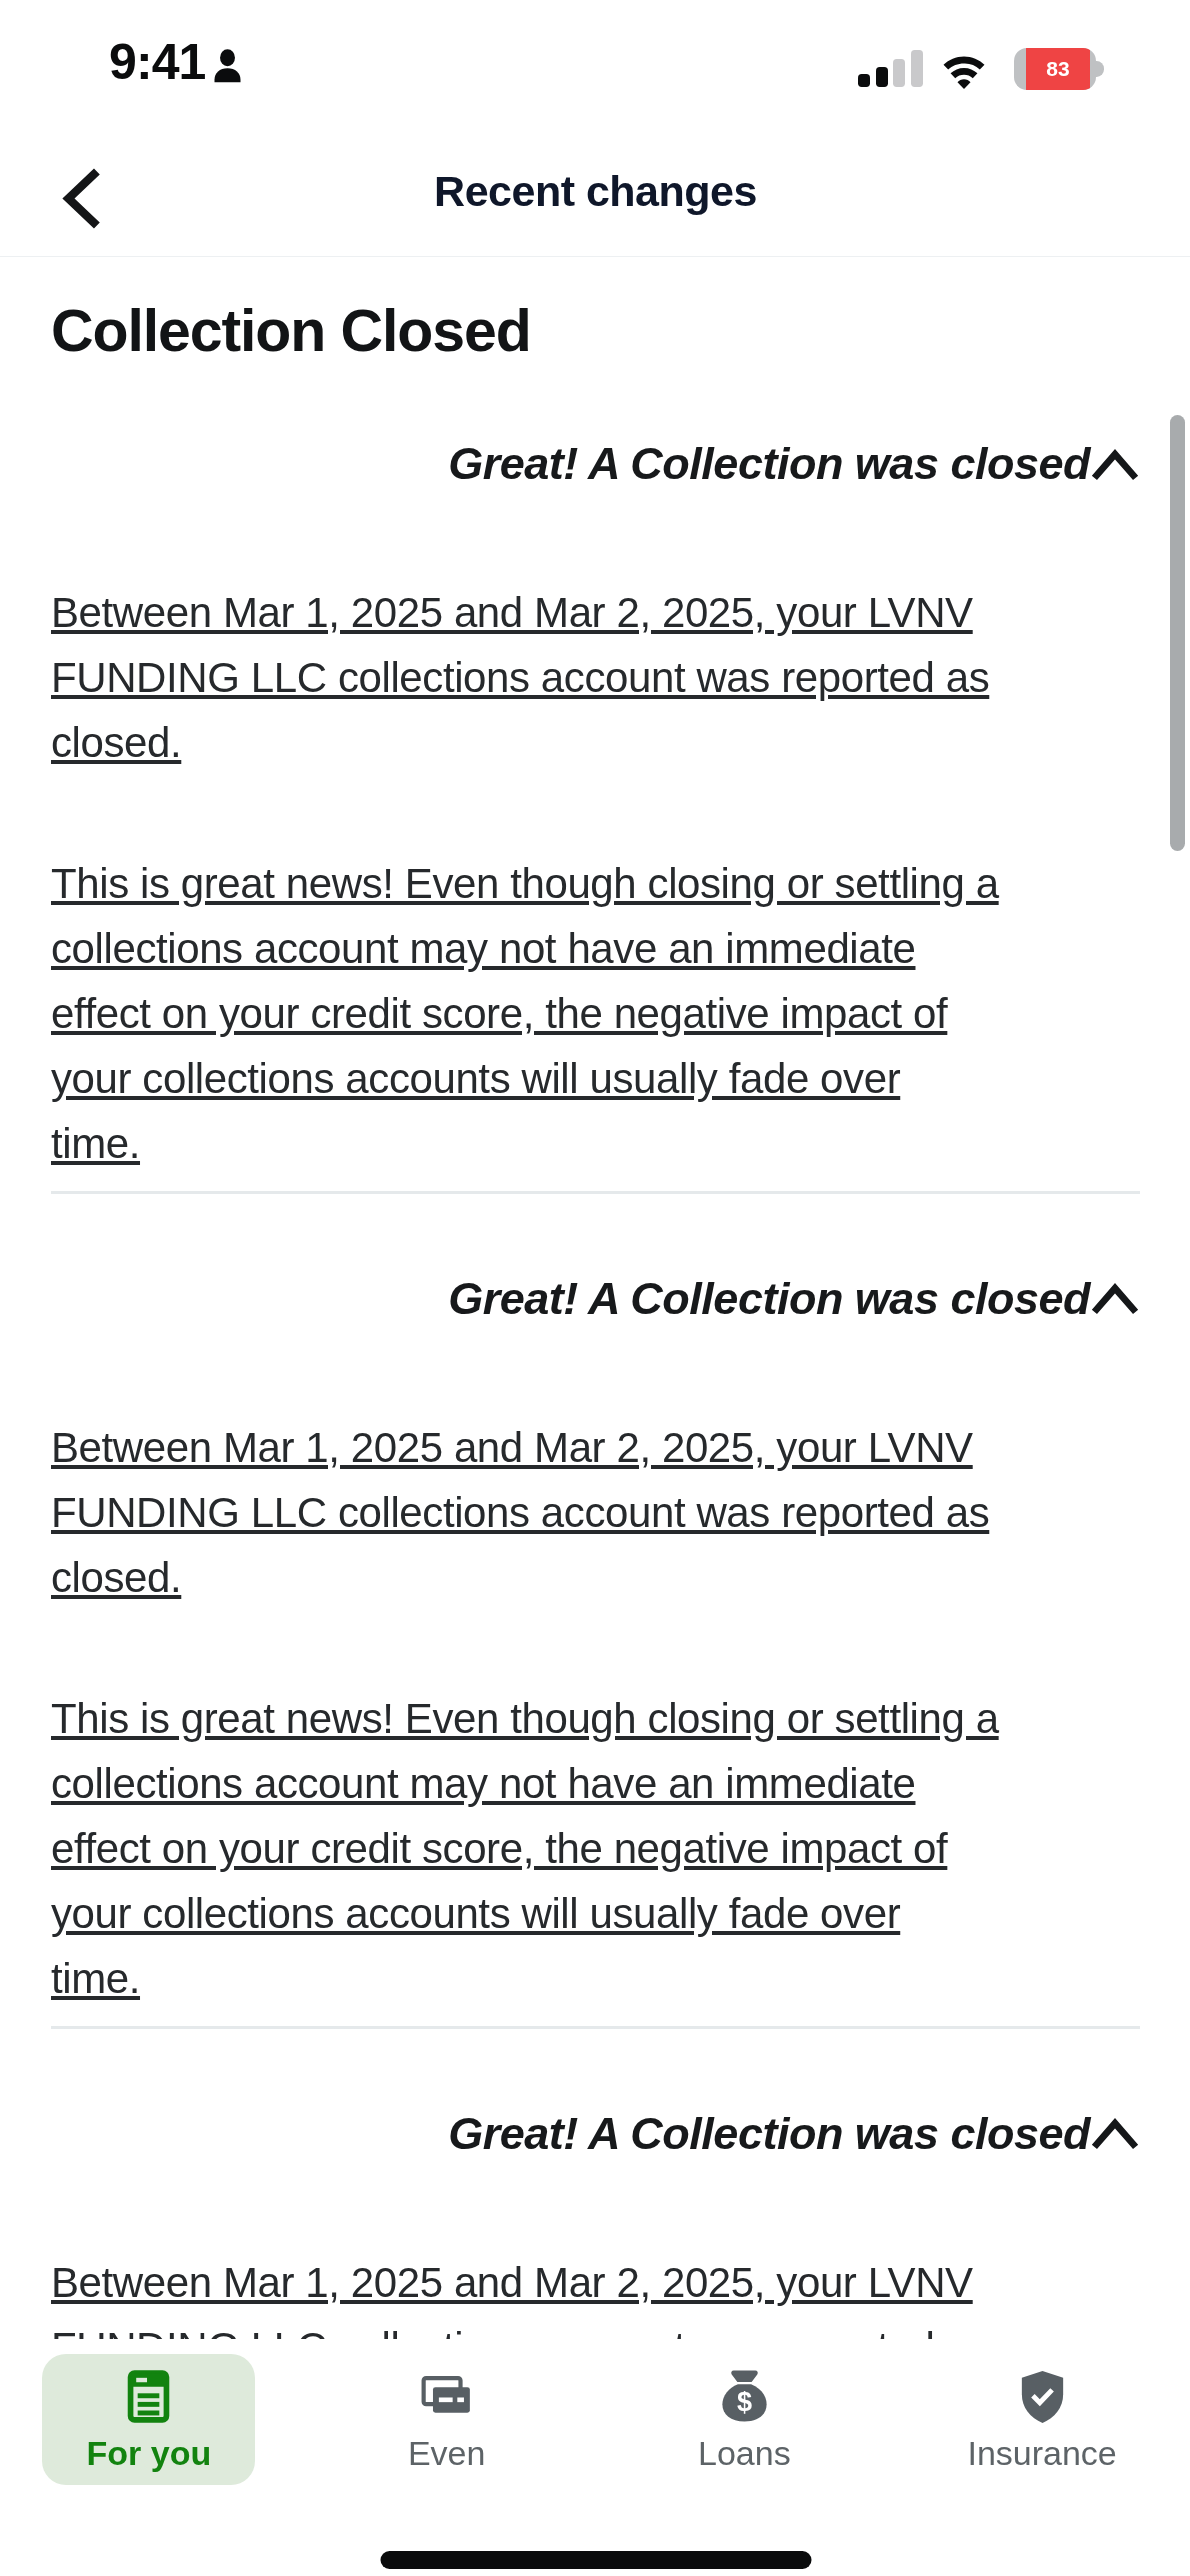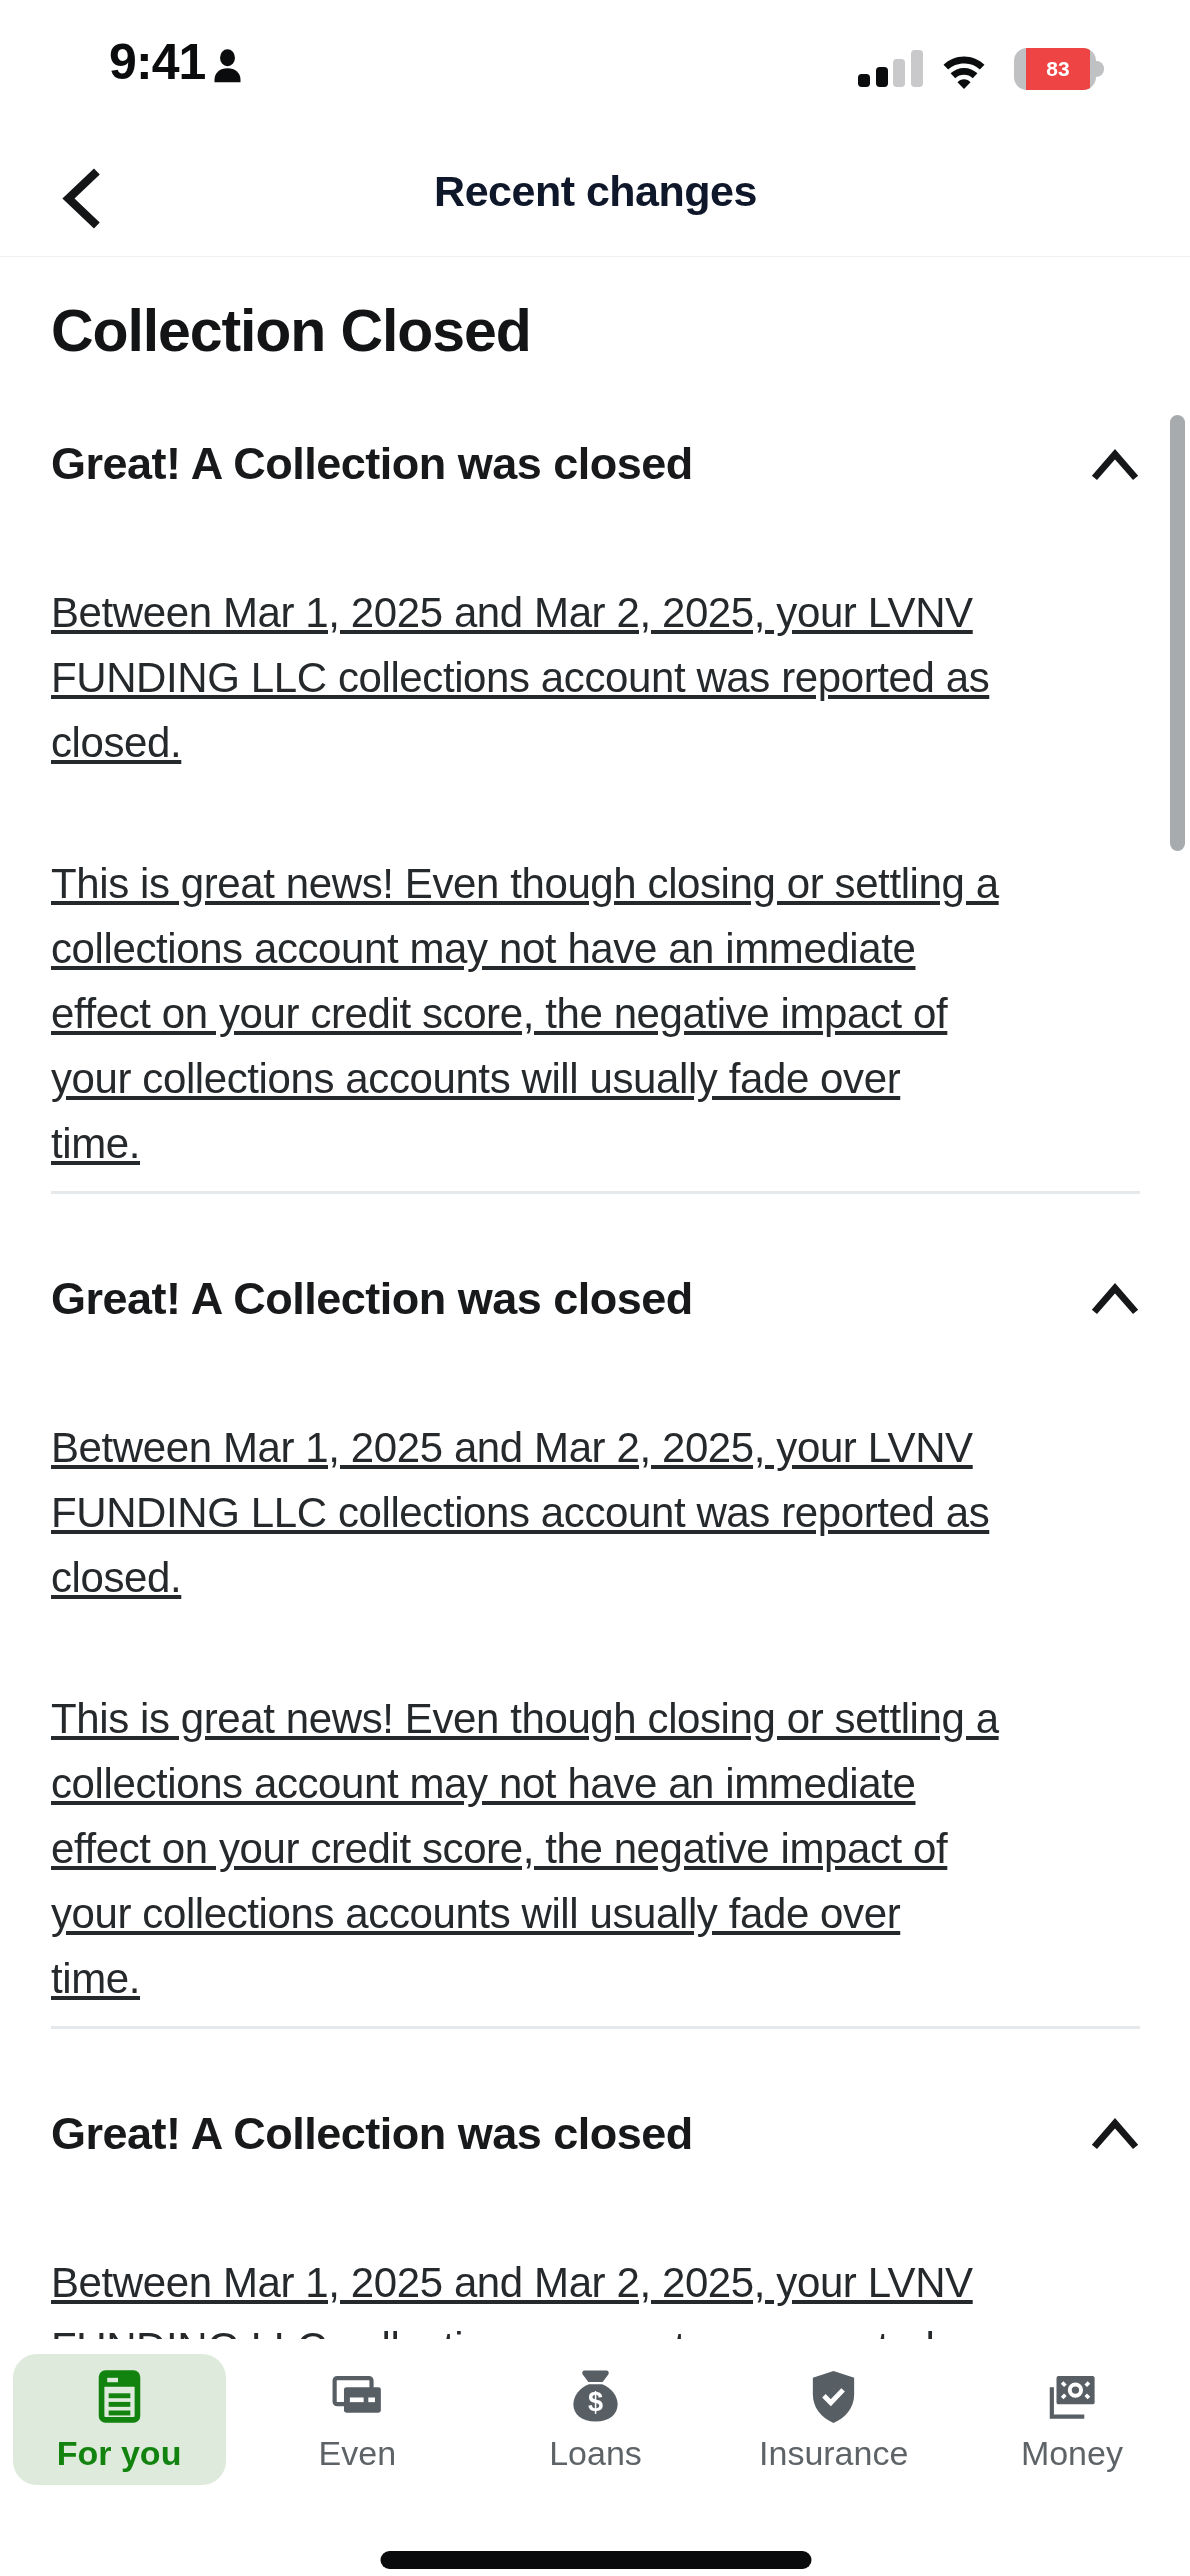--- a/index.html
+++ b/index.html
@@ -27,21 +27,21 @@
   
   .nav { position:absolute; top:122px; left:0; width:100%; height:135px; background:#fff;
          border-bottom:1.9px solid #edf0f2; z-index:19; display:flex; align-items:center; justify-content:center; }
   .nav-title { font-size:43px; font-weight:700; letter-spacing:-0.5px; color:#0f172a; padding-top:5.6px; }
   .back-button { position:absolute; left:59px; top:41px; width:59px; height:70px; display:flex; align-items:center; cursor:pointer; }
 
   
   .content { position:absolute; top:260px; left:0; right:0; bottom:0; padding:0 51px; overflow:hidden; }
   .page-heading { margin-top:35px; font-size:59px; line-height:72px; font-weight:800; letter-spacing:-1.1px; color:#121416; }
 
-  .card-header { display:flex; align-items:center; justify-content:space-between; cursor:pointer; }
+  .card-header { display:flex; align-items:center; justify-content:flex-end; cursor:pointer;font-style:italic; }
   .card-title  { font-size:45px; line-height:54px; font-weight:700; letter-spacing:-0.5px; color:#17191b; }
   .chevron-up-icon { width:50px; height:35px; flex:0 0 auto; color:#151719; }
 
   .para { font-size:42px; line-height:65px; letter-spacing:-0.4px; color:#26292c; white-space:pre-line; max-width:1094px;text-decoration:underline; }
 
   .section .card-header { margin-top:78px; }
   .section:first-of-type .card-header { margin-top:70px; }
   .para-1 { margin-top:89px; }
   .para-2 { margin-top:76px; }
   .divider { height:2.8px; background:#e5e9eb; margin-top:15px; }
@@ -205,28 +205,17 @@
   <div class="tab">
     <div class="tab-inner">
       <svg class="tab-icon" viewBox="0 0 24 24">
         <path d="M12 1.6 20.4 4.4v6.7c0 5.6-3.5 9.6-8.4 11.7-4.9-2.1-8.4-6.1-8.4-11.7V4.4z" fill="currentColor"></path>
         <path d="M8.1 11.7l2.8 2.8 5-5.2" fill="none" stroke="#fff" stroke-width="2"></path>
       </svg>
       <div class="tab-label">Insurance</div>
     </div>
   </div>
 
-  <div class="tab">
-    <div class="tab-inner">
-      <svg class="tab-icon" viewBox="0 0 24 24">
-        <path d="M4 8.2V20.2h13.2" fill="none" stroke="currentColor" stroke-width="1.7"></path>
-        <rect x="5.9" y="3.7" width="15.5" height="11.5" rx="0.8" fill="currentColor"></rect>
-        <circle cx="13.6" cy="9.4" r="2.3" fill="none" stroke="#fff" stroke-width="1.6"></circle>
-        <path d="M8.2 6.3l1.3 1.3M19.1 6.3l-1.3 1.3M8.2 12.6l1.3-1.3M19.1 12.6l-1.3-1.3" stroke="#fff" stroke-width="1.5" fill="none"></path>
-      </svg>
-      <div class="tab-label">Money</div>
-    </div>
-  </div>
 
 </div>
 
 <div class="home-indicator"></div>
 
 
 </body></html>

